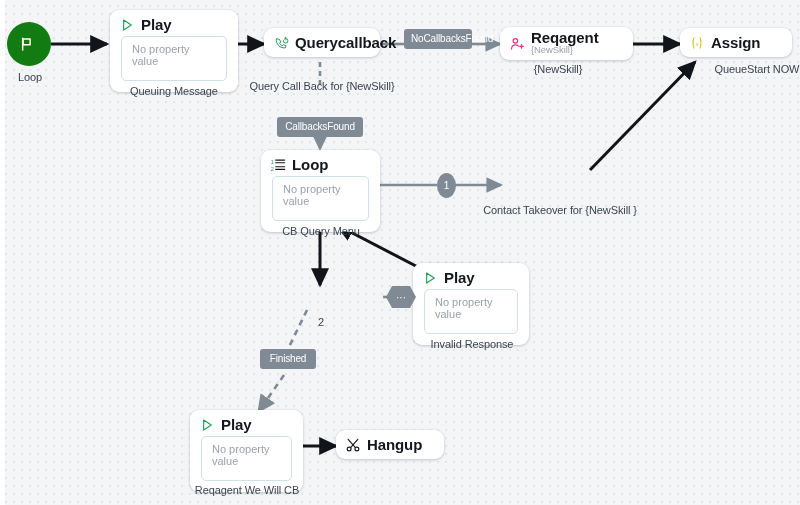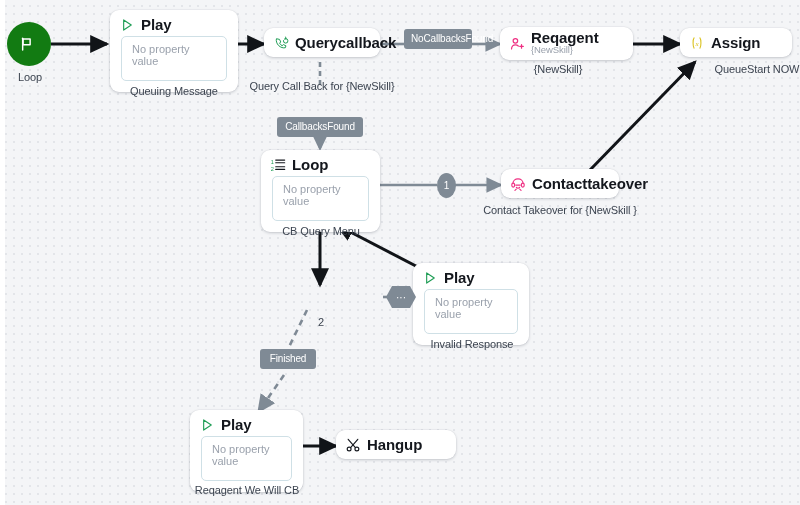--- a/index.html
+++ b/index.html
@@ -258,34 +258,20 @@
       <div class="titlewrap">
         <span class="ttl">Loop</span>
       </div>
     </div>
     <div class="prop">No property value</div>
   </div>
   <div class="caption" style="left:258px;top:224px;width:126px;">CB Query Menu</div>
 
   <div class="numbadge" style="left:437px;top:173px;">1</div>
 
-  <div class="node" style="left:501px;top:169px;width:118px;">
-    <div class="hdr">
-      <svg class="ico" viewBox="0 0 24 24">
-        <path d="M4.4 11.4 C4.4 7.2 7.8 4.4 12 4.4 C16.2 4.4 19.6 7.2 19.6 11.4" fill="none" stroke="#ef2f82" stroke-width="1.7" stroke-linecap="round"></path>
-        <rect x="2.8" y="10.6" width="4" height="6" rx="1.8" fill="none" stroke="#ef2f82" stroke-width="1.7"></rect>
-        <rect x="17.2" y="10.6" width="4" height="6" rx="1.8" fill="none" stroke="#ef2f82" stroke-width="1.7"></rect>
-        <path d="M8.6 13.6 H15.4 M9.6 17 C10.6 18.6 13.4 18.6 14.4 17" fill="none" stroke="#ef2f82" stroke-width="1.7" stroke-linecap="round"></path>
-        <path d="M9.4 19.6 L7.4 21.6 M14.6 19.6 L16.6 21.6" stroke="#ef2f82" stroke-width="1.7" stroke-linecap="round"></path>
-      </svg>
-      <div class="titlewrap">
-        <span class="ttl">Contacttakeover</span>
-      </div>
-    </div>
-  </div>
   <div class="caption" style="left:480px;top:203px;width:160px;">Contact Takeover for {NewSkill }</div>
 
 
   <div style="position:absolute;left:386px;top:286px;width:30px;height:22px;z-index:7;">
     <svg width="30" height="22" viewBox="0 0 30 22">
       <path d="M6 0 H24 L30 11 L24 22 H6 L0 11 Z" fill="#7f8a95"></path>
       <text x="15" y="15" font-size="10" fill="#ffffff" text-anchor="middle" font-family="'Liberation Sans', sans-serif">···</text>
     </svg>
   </div>
 
@@ -312,21 +298,21 @@
         <path d="M7 4.4 L18.4 12 L7 19.6 Z" fill="none" stroke="#1f9d55" stroke-width="1.7" stroke-linejoin="round"></path>
       </svg>
       <div class="titlewrap">
         <span class="ttl">Play</span>
       </div>
     </div>
     <div class="prop">No property value</div>
   </div>
   <div class="caption" style="left:184px;top:483px;width:126px;">Reqagent We Will CB</div>
 
-  <div class="node" style="left:336px;top:430px;width:120px;">
+  <div class="node" style="left:336px;top:430px;width:108px;">
     <div class="hdr">
       <svg class="ico" viewBox="0 0 24 24">
         <circle cx="6.2" cy="18" r="2.9" fill="none" stroke="#14171d" stroke-width="1.7"></circle>
         <circle cx="17.8" cy="18" r="2.9" fill="none" stroke="#14171d" stroke-width="1.7"></circle>
         <path d="M8.4 15.8 L19.2 3.4 M15.6 15.8 L4.8 3.4" stroke="#14171d" stroke-width="1.7" stroke-linecap="round"></path>
       </svg>
       <div class="titlewrap">
         <span class="ttl">Hangup</span>
       </div>
     </div>

